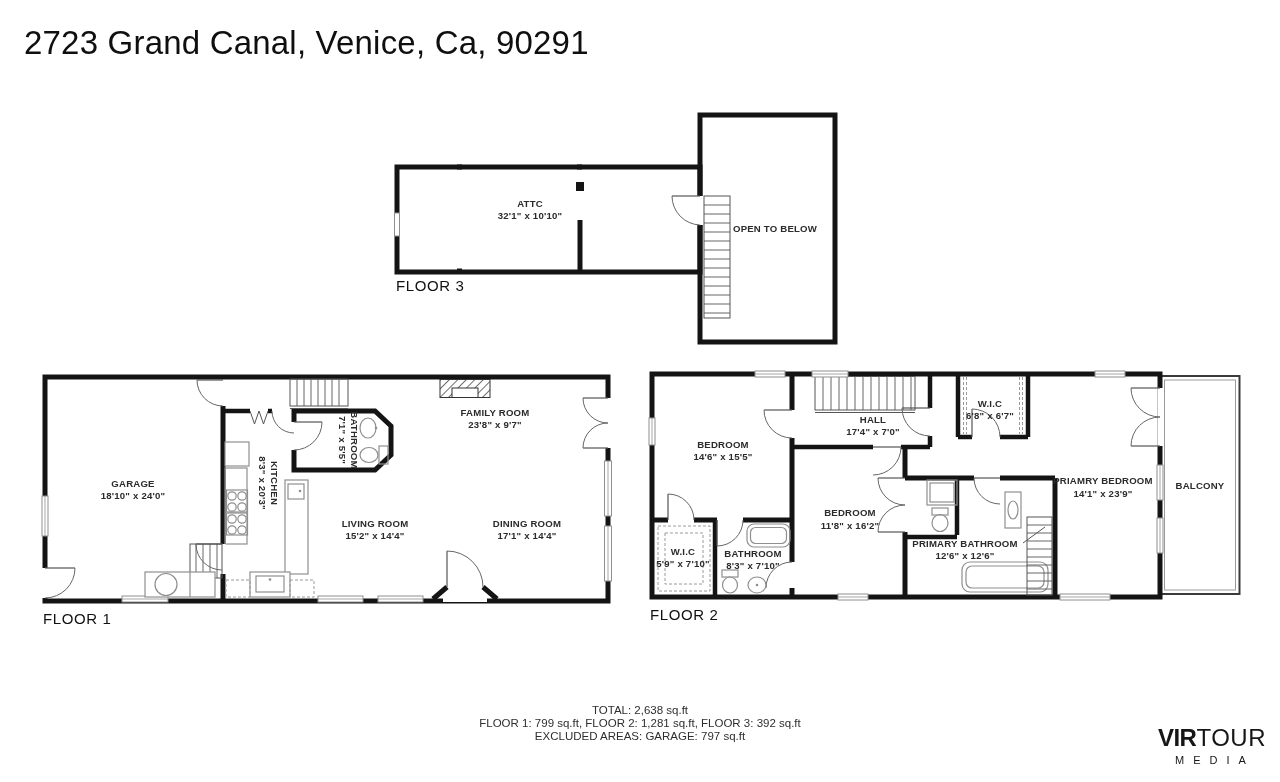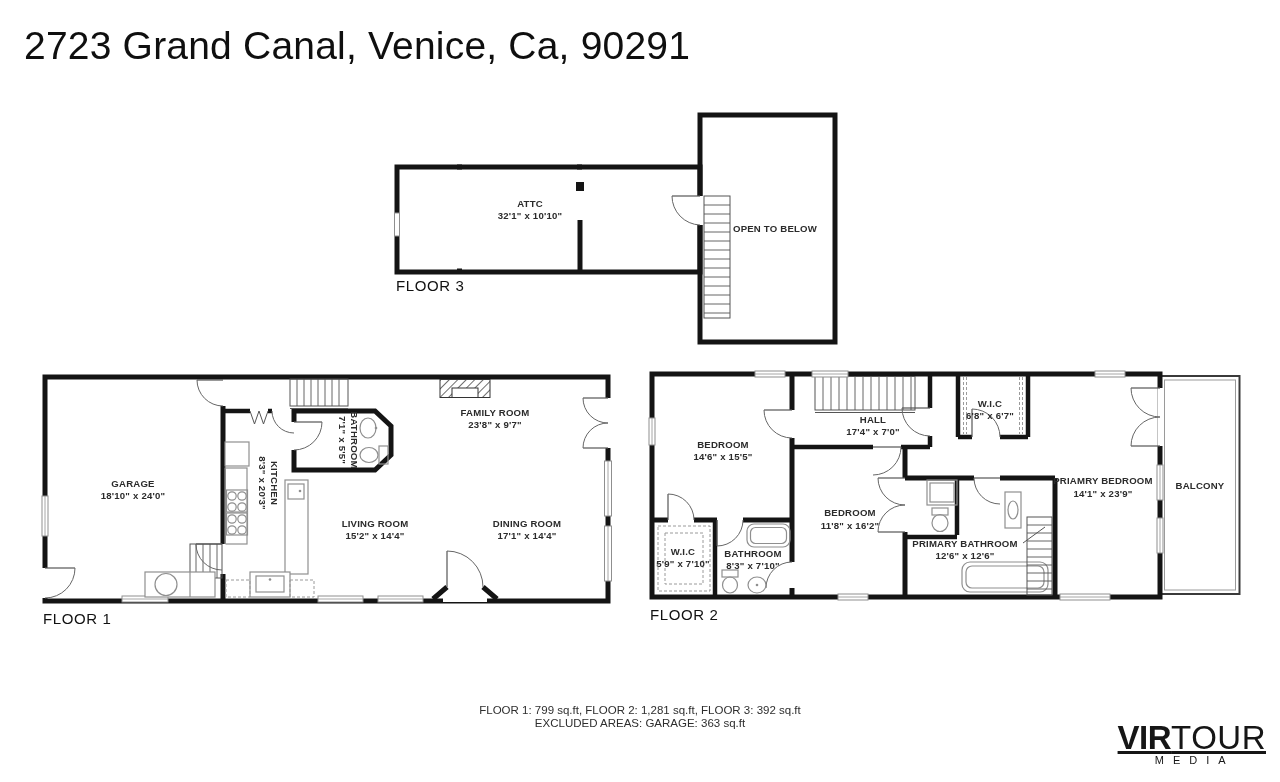--- a/index.html
+++ b/index.html
@@ -1,21 +1,21 @@
 <!DOCTYPE html>
 <html><head>
 <meta charset="utf-8">
 <style>
   html,body{margin:0;padding:0;}
   body{
     width:1280px;height:782px;position:relative;background:#ffffff;
     font-family:"Liberation Sans",sans-serif;overflow:hidden;
   }
   .page-title{
-    position:absolute;left:24px;top:24px;font-size:39px;font-weight:400;
+    position:absolute;left:24px;top:24px;font-size:33px;font-weight:400;
     color:#0f0f0f;letter-spacing:0.2px;
   }
   svg{position:absolute;}
   #svg-floor3{left:393px;top:106px;}
   #svg-floor1{left:38px;top:366px;}
   #svg-floor2{left:645px;top:366px;}
   
   .wall{stroke:#141414;fill:none;}
   .w5{stroke-width:5;} .w4{stroke-width:4.5;}
   .arc{fill:none;stroke:#666;stroke-width:1;}
@@ -32,21 +32,21 @@
       fill:#2b2b2b;text-anchor:middle;letter-spacing:0.2px;}
   .fl{font-family:"Liberation Sans",sans-serif;font-size:15px;font-weight:400;
       fill:#111;letter-spacing:0.6px;}
   .footer{
     position:absolute;left:50%;top:704px;transform:translateX(-50%);
     text-align:center;font-size:11.5px;line-height:13.2px;color:#2e2e2e;
     white-space:nowrap;
   }
   .footer .muted{color:#b9b9b9;}
   .logo{position:absolute;right:14px;top:722px;text-align:center;color:#161616;}
-  .logo .brand{font-size:33px;line-height:31px;text-decoration:underline;}
+  .logo .brand{font-size:24px;line-height:31px;}
   .logo .brand .b{font-weight:700;letter-spacing:-0.5px;}
   .logo .brand .l{font-weight:400;letter-spacing:0.5px;}
   .logo .sub{font-size:11px;letter-spacing:9px;margin-top:1px;padding-left:6px;font-weight:400;}
 </style>
 </head>
 <body>
 
 <div class="page-title">2723 Grand Canal, Venice, Ca, 90291</div>
 
 <svg id="svg-floor3" width="450" height="245" viewBox="0 0 450 245">
@@ -314,22 +314,23 @@
   <text class="rl" x="38" y="189">W.I.C</text>
   <text class="rl" x="38" y="201">5'9" x 7'10"</text>
   <text class="rl" x="108" y="191">BATHROOM</text>
   <text class="rl" x="108" y="203">8'3" x 7'10"</text>
   <text class="rl" x="320" y="181">PRIMARY BATHROOM</text>
   <text class="rl" x="320" y="193">12'6" x 12'6"</text>
   <text class="fl" x="5" y="254">FLOOR 2</text>
 </svg>
 
 <div class="footer">
+  <div>TOTAL: 2,638 sq.ft</div>
   <div>FLOOR 1: 799 sq.ft, FLOOR 2: 1,281 sq.ft, FLOOR 3: 392 sq.ft</div>
-  <div>EXCLUDED AREAS: GARAGE: 363 sq.ft</div>
+  <div>EXCLUDED AREAS: GARAGE: 797 sq.ft</div>
 </div>
 
 <div class="logo">
   <div class="brand">
     <span class="b">VIR</span><span class="l">TOUR</span>
   </div>
   <div class="sub">MEDIA</div>
 </div>
 
 </body></html>

